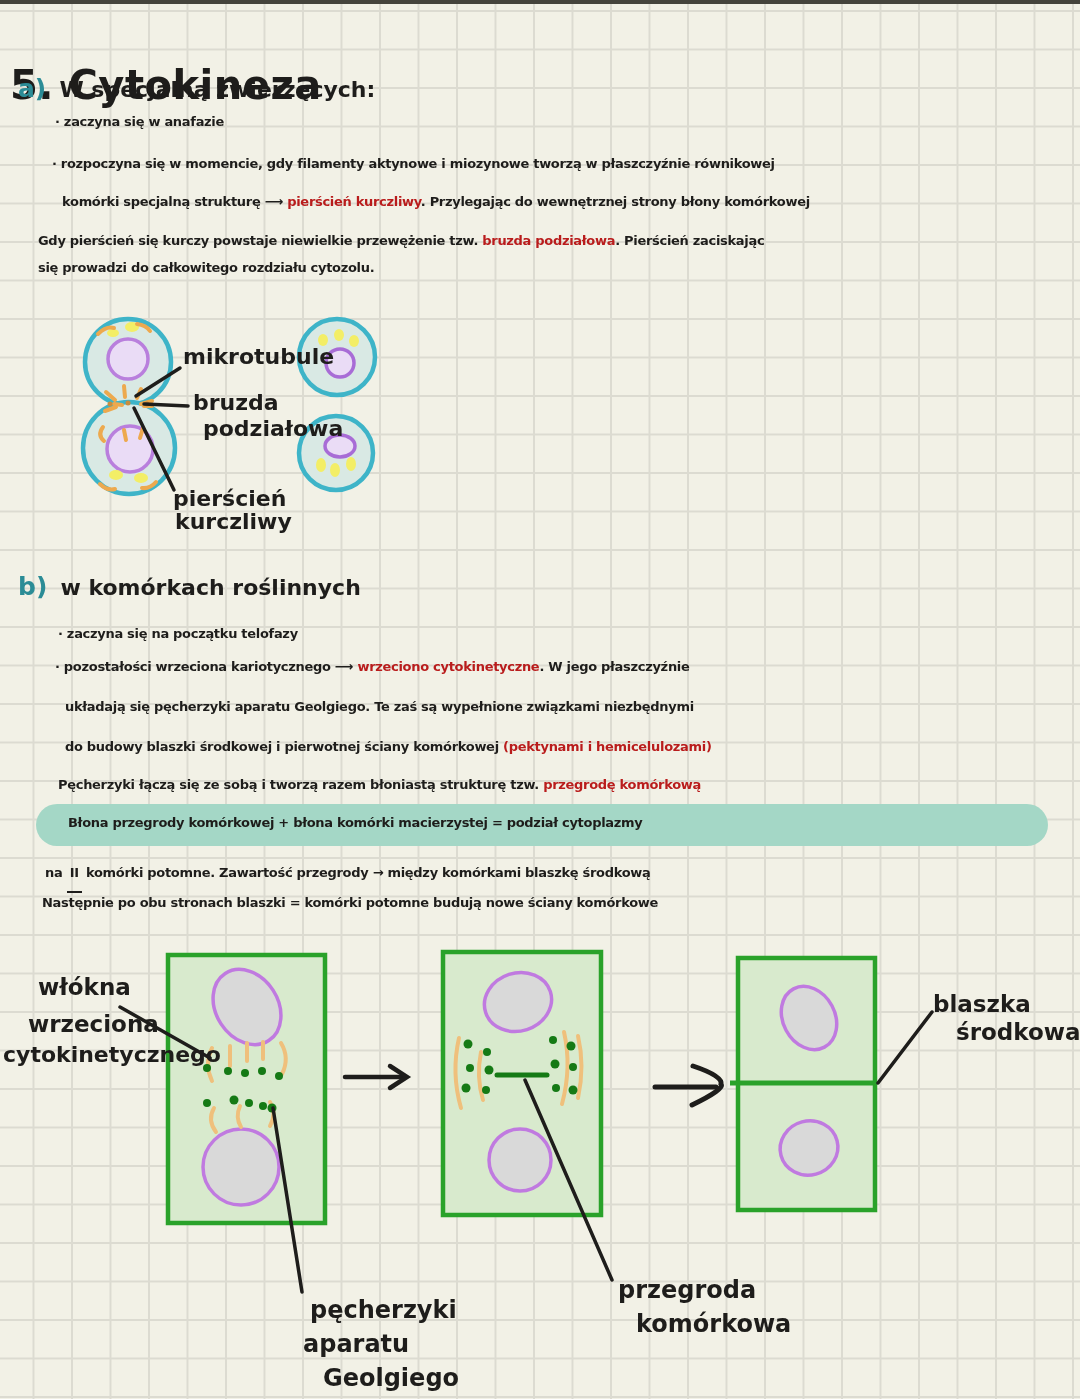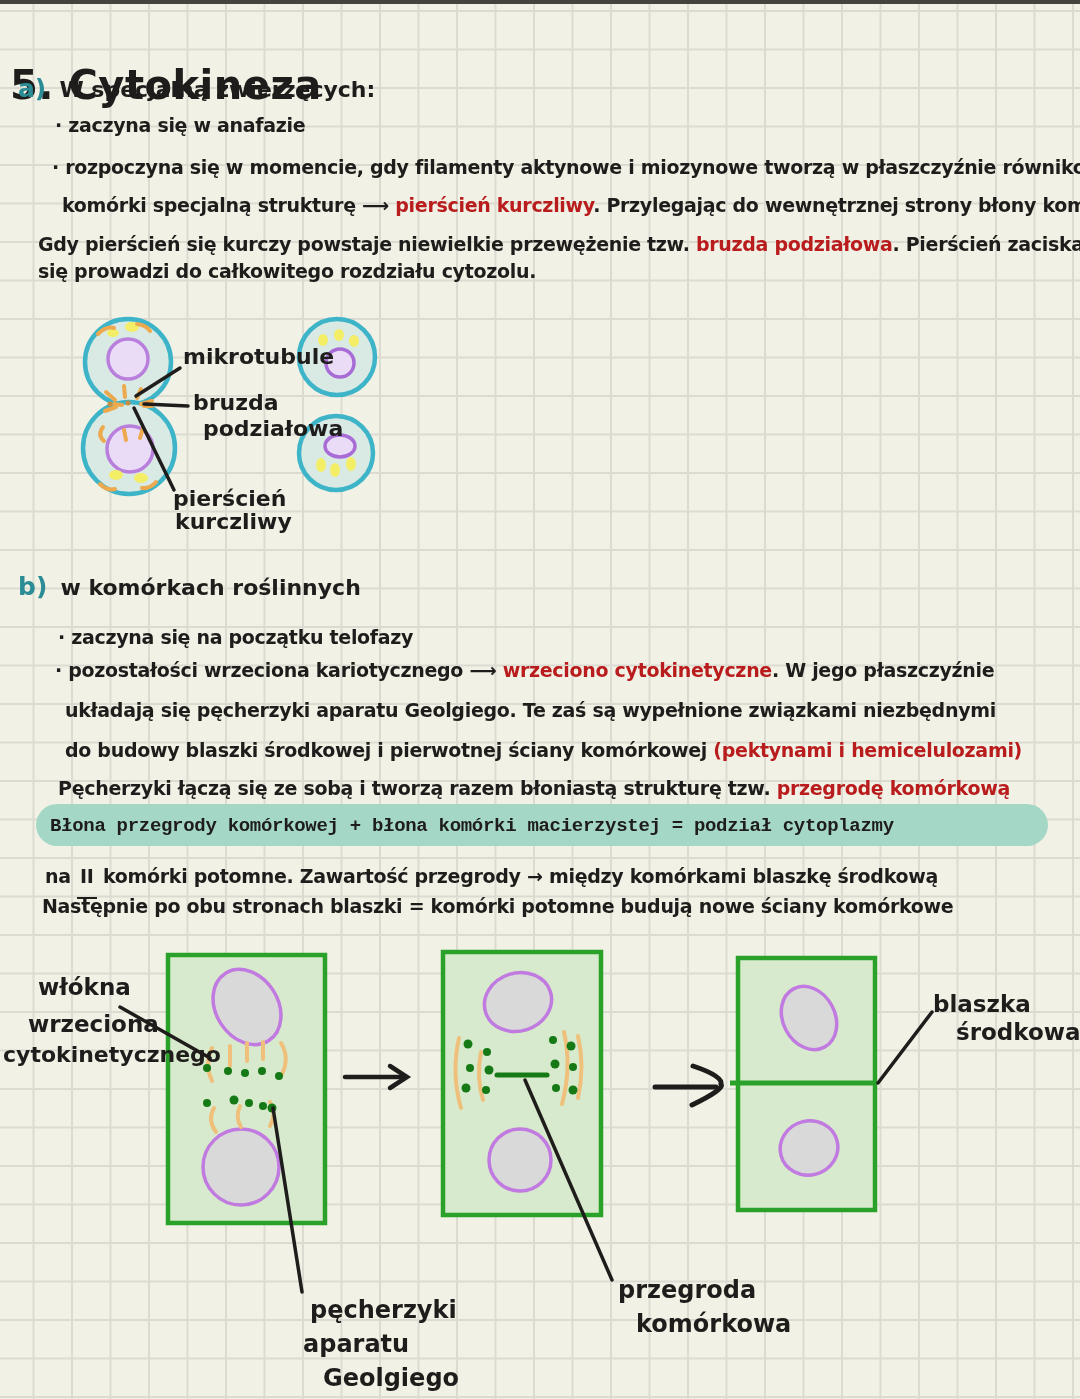--- a/index.html
+++ b/index.html
@@ -14,21 +14,21 @@
     font-family:"DejaVu Sans", sans-serif;
     color:#1e1d1b;
   }
   .topedge{position:absolute;left:0;top:0;width:1080px;height:4px;background:#45443c;}
   .abs{position:absolute;white-space:nowrap;}
   .ink{color:#1e1d1b;font-weight:600;}
   .teal{color:#b91c1c;font-weight:600;}
   .title{font-size:40px;font-weight:700;letter-spacing:.5px;margin-top:40px;}
   .marker{font-size:25px;font-weight:700;color:#2b8c96;}
   .h1{font-size:22px;font-weight:700;}
-  .body-line{font-size:19px;font-weight:600;letter-spacing:-0.3px;}
+  .body-line{font-size:13px;font-weight:600;letter-spacing:-0.3px;}
   .hl-pill{
     position:absolute;left:36px;top:804px;width:1012px;height:42px;
     background:#a4d7c6;border-radius:22px;
   }
   .underlined{border-bottom:2.5px solid #1e1d1b;padding:12px 3px;display:inline-block;line-height:0.95;}
   svg text{font-family:"DejaVu Sans", sans-serif;font-weight:700;fill:#1e1d1b;}
 </style>
 </head>
 <body>
 
@@ -138,21 +138,21 @@
 
 <div class="abs body-line" style="left:65px;top:739px;">
   <span class="ink">do budowy blaszki środkowej i pierwotnej ściany komórkowej </span><span class="teal">(pektynami i hemicelulozami)</span>
 </div>
 
 <div class="abs body-line" style="left:58px;top:777px;">
   <span class="ink">Pęcherzyki łączą się ze sobą i tworzą razem błoniastą strukturę tzw. </span><span class="teal">przegrodę komórkową</span>
 </div>
 
 <div class="hl-pill"></div>
-<div class="abs body-line ink" style="left:50px;top:815px;font-family:Liberation Mono, monospace;">Błona przegrody komórkowej + błona komórki macierzystej = podział cytoplazmy</div>
+<div class="abs body-line ink" style="left:68px;top:815px;">Błona przegrody komórkowej + błona komórki macierzystej = podział cytoplazmy</div>
 
 <div class="abs body-line" style="left:45px;top:855px;">
   <span class="ink">na </span><span class="ink underlined">II</span><span class="ink"> komórki potomne. Zawartość przegrody → między komórkami blaszkę środkową</span>
 </div>
 
 <div class="abs body-line ink" style="left:42px;top:895px;">Następnie po obu stronach blaszki = komórki potomne budują nowe ściany komórkowe</div>
 
 <svg class="abs" style="left:0;top:940px;" width="1080" height="459" viewBox="0 0 1080 459">
 
   <g>

